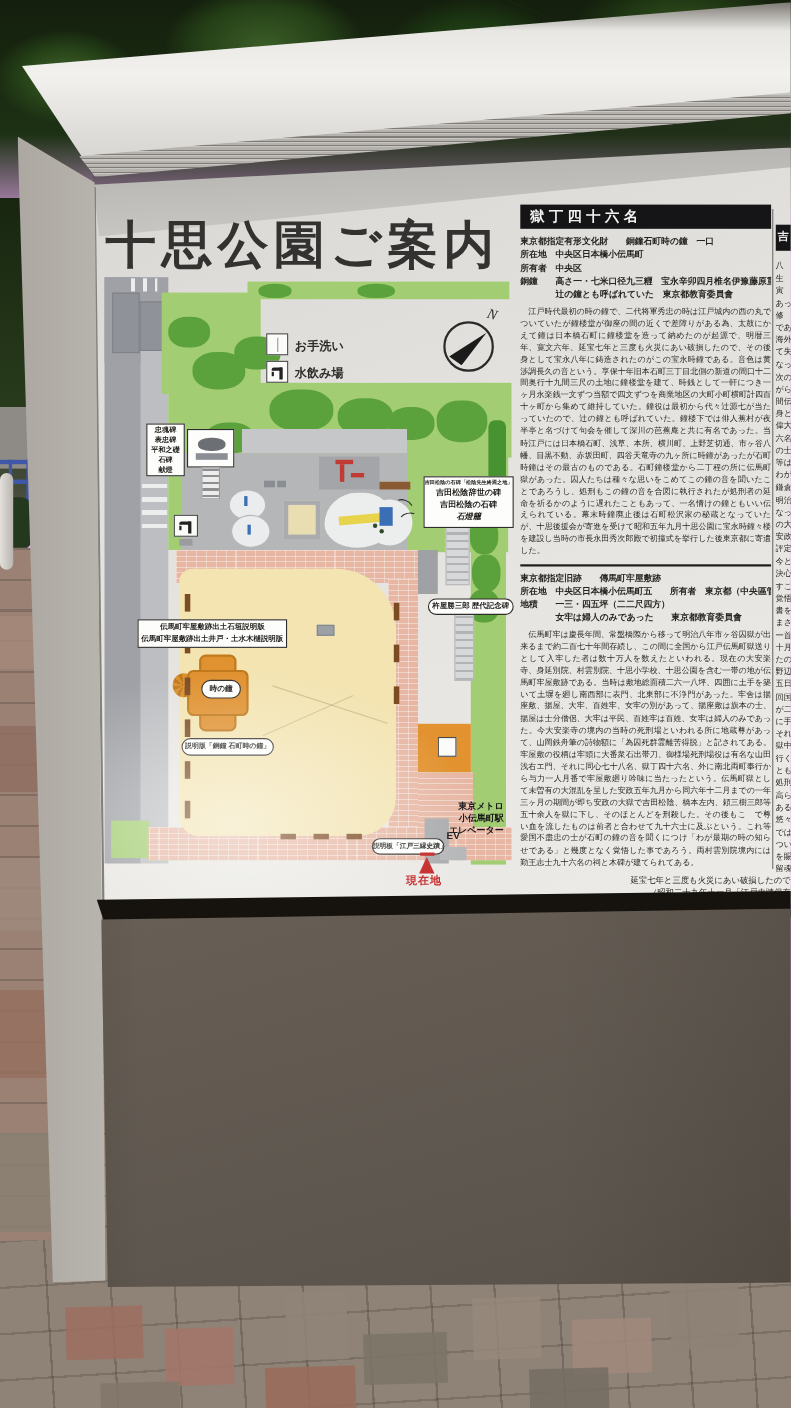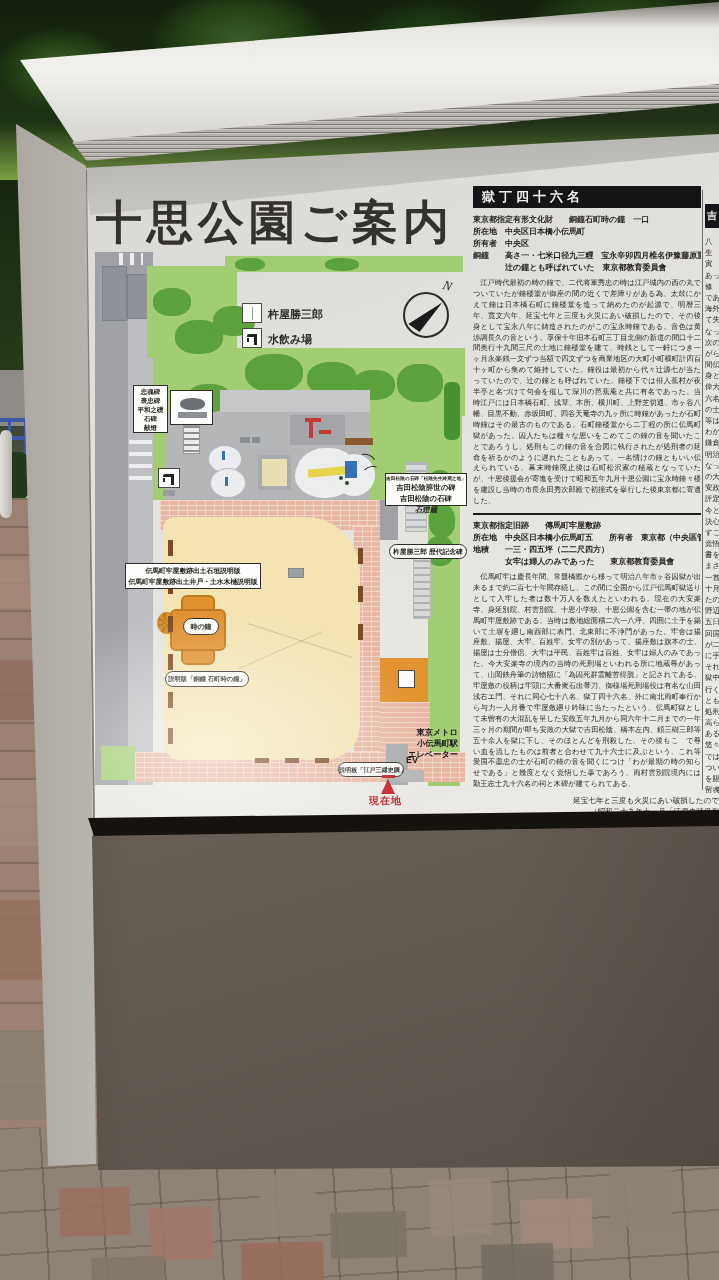--- a/index.html
+++ b/index.html
@@ -1,16 +1,16 @@
 <!DOCTYPE html>
 <html><head>
 <meta charset="utf-8">
 <style>
   html,body{margin:0;padding:0;background:#222;}
-  .scene{position:relative;width:719px;height:1280px;overflow:hidden;background:#bef264;font-family:"Liberation Sans",sans-serif;}
+  .scene{position:relative;width:719px;height:1280px;overflow:hidden;background:#f0abfc;font-family:"Liberation Sans",sans-serif;}
   .abs{position:absolute;}
   i.abs{display:block;}
   
   .building{left:540px;top:0;width:179px;height:92px;background:#c7ced5;
     background-image:repeating-linear-gradient(105deg,rgba(255,255,255,.55) 0 5px,rgba(140,152,163,.38) 5px 9px);}
   .bwindow{left:596px;top:28px;width:32px;height:44px;background:#232a31;}
   .bpillar{left:700px;top:0;width:19px;height:86px;background:#d7dce1;}
   .foliage{left:0;top:0;width:719px;height:222px;
     background:
       radial-gradient(90px 60px at 60px 70px,#42632c 0%,rgba(40,70,25,.85) 45%,rgba(20,40,14,0) 72%),
@@ -257,39 +257,39 @@
       <i class="abs" style="left:305px;top:520px;width:24px;height:12px;background:#b4b6b8;"></i>
       <div class="abs" style="left:311px;top:505px;font-size:9px;font-weight:bold;color:#17161a;">EV</div>
 
       <div class="lbl" style="left:30px;top:313px;width:136px;height:26px;padding-top:1px;">
         <div>
             <div class="denma-line">伝馬町牢屋敷跡出土石垣説明版</div>
             <div class="denma-line">伝馬町牢屋敷跡出土井戸・土水木樋説明版</div>
           </div>
       </div>
       <div class="lbl rlbl" style="left:70px;top:421px;width:84px;height:16px;font-size:6.3px;line-height:14px;">説明版「銅鐘 石町時の鐘」</div>
-      <div class="lbl" style="left:290px;top:183px;width:82px;height:33px;padding-top:1px;margin-top:40px;">
+      <div class="lbl" style="left:290px;top:183px;width:82px;height:47px;padding-top:1px;">
         <div style="font-size:4.7px;line-height:7px;white-space:nowrap;">吉田松陰の石碑「松陰先生終焉之地」</div>
         <div style="font-size:7.4px;line-height:11px;white-space:nowrap;">吉田松陰辞世の碑</div>
         <div style="font-size:7.4px;line-height:11px;white-space:nowrap;">吉田松陰の石碑</div>
         <div style="font-size:7.4px;line-height:11px;font-style:italic;">石燈籠</div>
       </div>
       <div class="lbl rlbl" style="left:294px;top:294px;width:78px;height:15px;font-size:6.8px;line-height:13px;">杵屋勝三郎 歴代記念碑</div>
       <div class="lbl rlbl" style="left:243px;top:512px;width:66px;height:15px;font-size:6.1px;line-height:13px;">説明板「江戸三縁史蹟」</div>
 
       <i class="abs" style="left:287px;top:525px;width:13px;height:3px;background:#c32222;"></i>
       <i class="abs" style="left:286px;top:529px;width:0;height:0;border-left:7px solid transparent;border-right:7px solid transparent;border-bottom:15px solid #c32222;"></i>
       <div class="abs" style="left:274px;top:544px;font-size:10px;font-weight:bold;color:#c32222;letter-spacing:1px;">現在地</div>
 
       <div class="iconbox" style="left:147px;top:53px;width:20px;height:20px;">
         <span class="figure" style="left:3px;top:3px;"><span class="fhead" style="background:#b5413c;"></span><span class="fbody" style="background:#b5413c;"></span></span>
         <i class="abs" style="left:9px;top:3px;width:1px;height:13px;background:#999;"></i>
         <span class="figure" style="left:11px;top:3px;"><span class="fhead" style="background:#3a6db3;"></span><span class="fbody" style="background:#3a6db3;"></span></span>
       </div>
-      <div class="abs legend-text" style="left:173px;top:57px;">杵屋勝三郎</div>
+      <div class="abs legend-text" style="left:173px;top:57px;">お手洗い</div>
       <div class="iconbox" style="left:147px;top:78px;width:20px;height:20px;">
         <i class="abs" style="left:4px;top:5px;width:9px;height:3px;background:#222;border-radius:2px 0 0 0;"></i>
         <i class="abs" style="left:11px;top:5px;width:3px;height:11px;background:#222;"></i>
         <i class="abs" style="left:4px;top:9px;width:2px;height:4px;background:#222;"></i>
       </div>
       <div class="abs legend-text" style="left:173px;top:82px;">水飲み場</div>
 
       <i class="abs" style="left:308px;top:42px;width:46px;height:46px;border:2px solid #2a2a2a;border-radius:50%;box-sizing:border-box;"></i>
       <i class="abs" style="left:312px;top:57px;width:40px;height:17px;background:#1b1b1b;clip-path:polygon(0 22%,100% 45%,10% 100%);transform:rotate(-38deg);"></i>
       <div class="abs" style="left:348px;top:28px;font-family:'Liberation Serif',serif;font-style:italic;font-size:13px;color:#2a2a2a;transform:rotate(18deg);">N</div>

